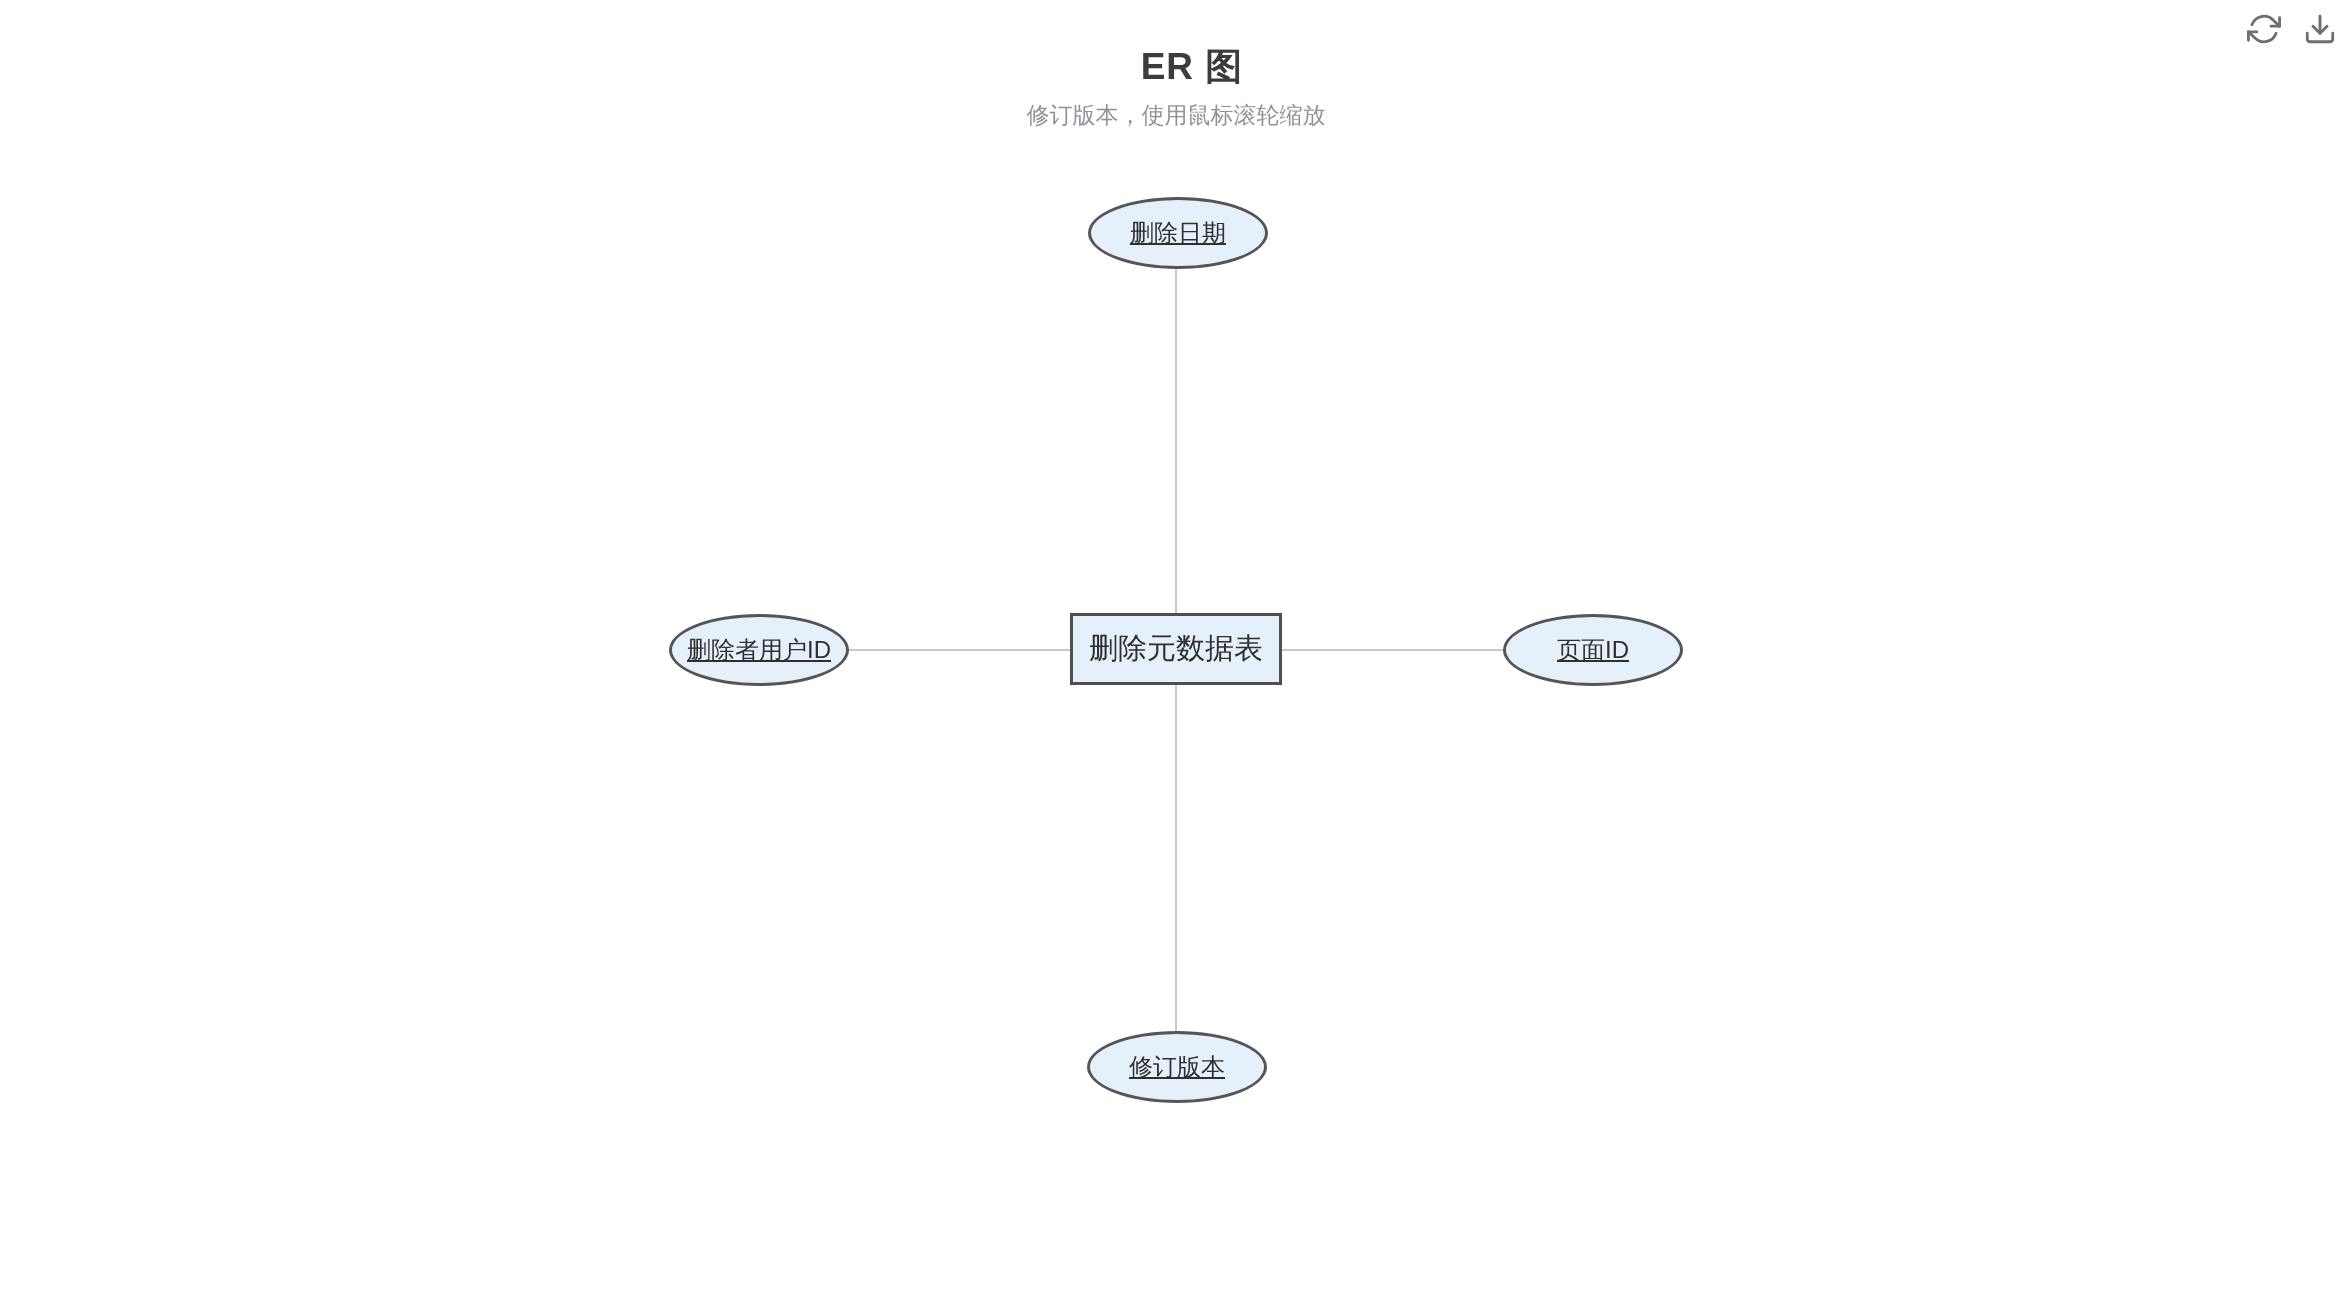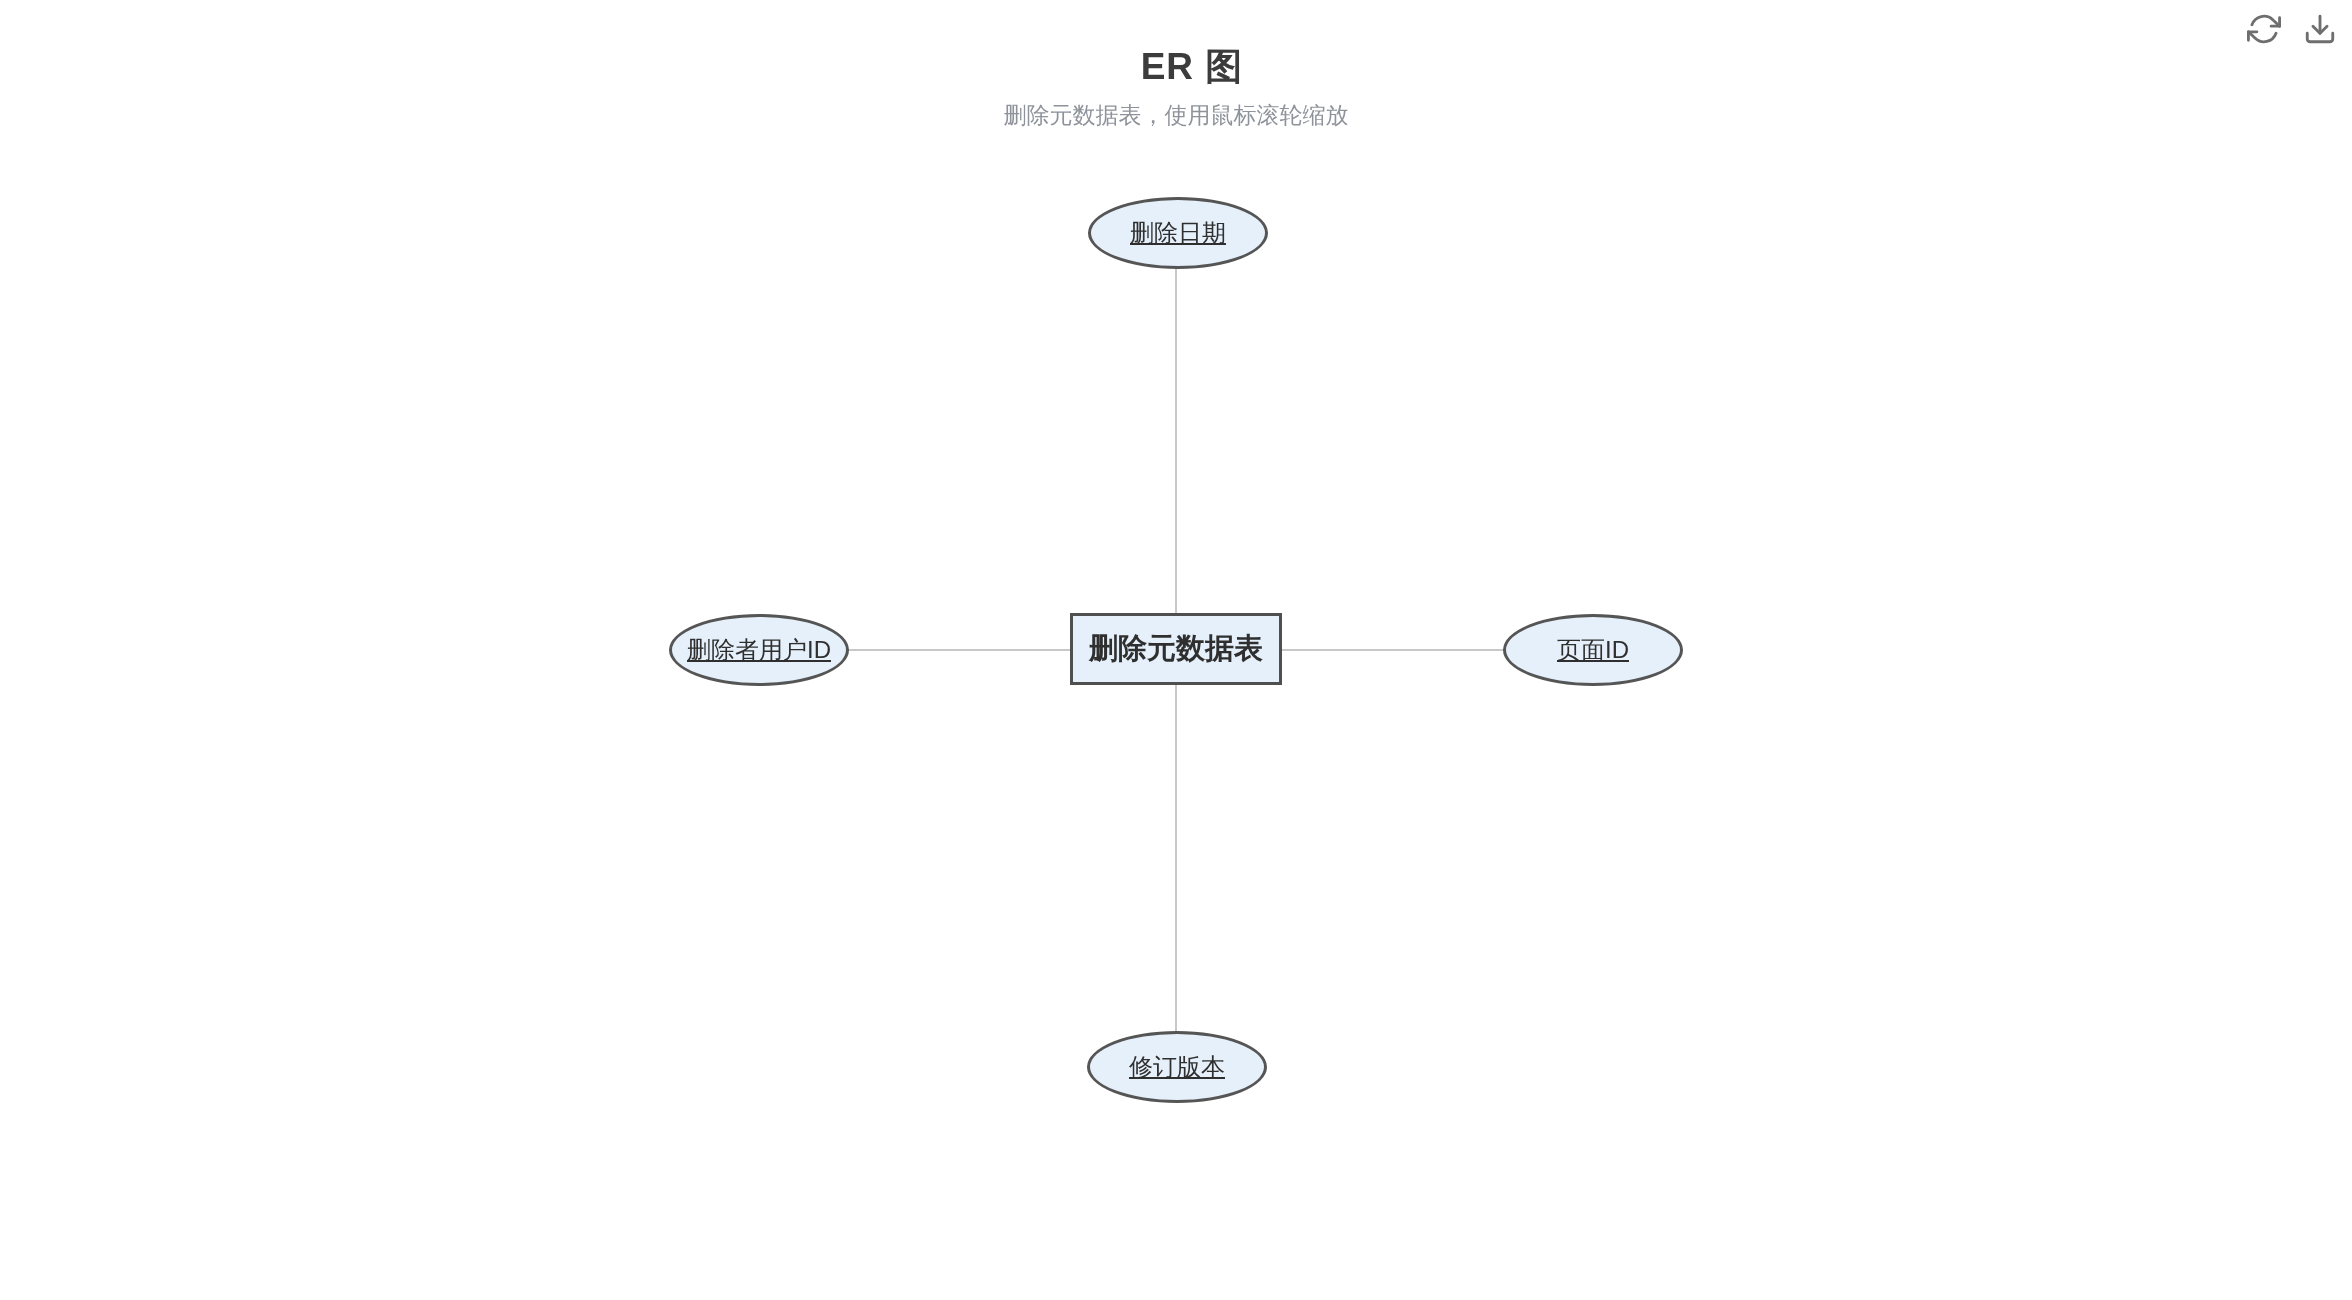--- a/index.html
+++ b/index.html
@@ -77,39 +77,39 @@
     background:var(--node-fill);
     color:var(--node-text);
     text-align:center;
     cursor:grab;
   }
   .node-entity{
     left:1070px;top:613px;
     width:212px;height:72px;
     border:3px solid #4F4F4F;
     font-size:29px;
-    font-weight:bold;
+    font-weight:normal;
   }
   .node-attribute{
     width:180px;height:72px;
     border:3px solid var(--node-border);
     border-radius:50%;
     font-size:24px;
     text-decoration:underline;
   }
   .attr-top{left:1088px;top:197px;}
   .attr-left{left:669px;top:614px;}
   .attr-right{left:1503px;top:614px;}
   .attr-bottom{left:1087px;top:1031px;}
 </style>
 </head>
 <body>
 
 <h1 class="page-title">ER 图</h1>
-<p class="page-subtitle">删除元数据表，使用鼠标滚轮缩放</p>
+<p class="page-subtitle">修订版本，使用鼠标滚轮缩放</p>
 
 <div class="toolbar">
   <button class="icon-btn" title="">
     <span>
       <svg viewBox="0 0 24 24" width="34" height="34" fill="none" stroke="#6E6E6E" stroke-width="2" stroke-linecap="round" stroke-linejoin="round">
         <polyline points="23 4 23 10 17 10"></polyline>
         <polyline points="1 20 1 14 7 14"></polyline>
         <path d="M3.51 9a9 9 0 0 1 14.85-3.36L23 10M1 14l4.64 4.36A9 9 0 0 0 20.49 15"></path>
       </svg>
     </span>

